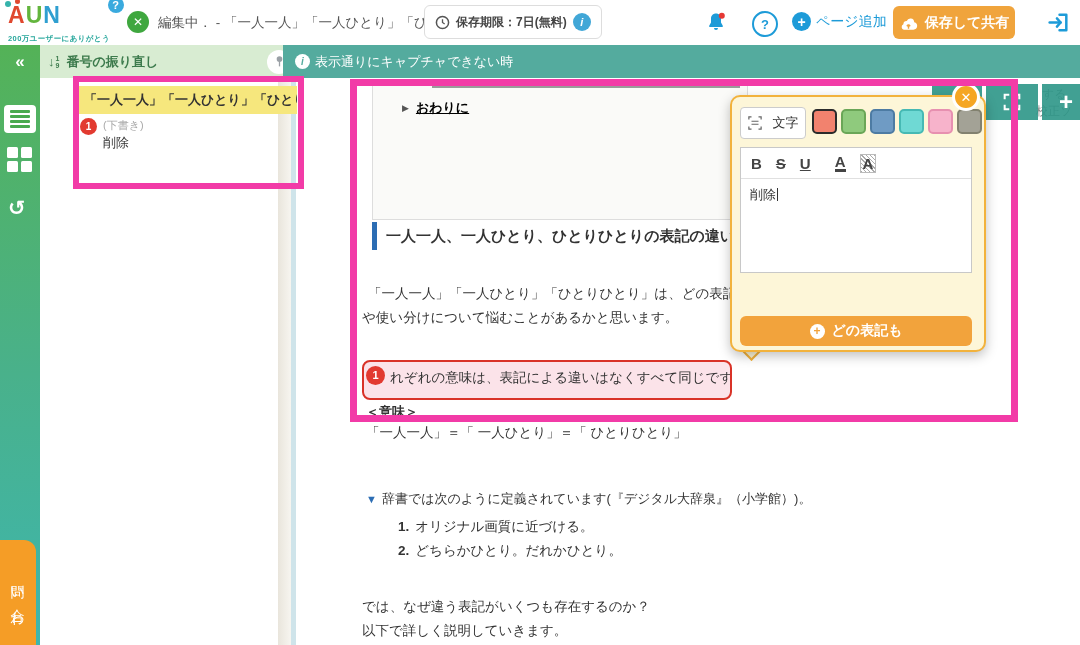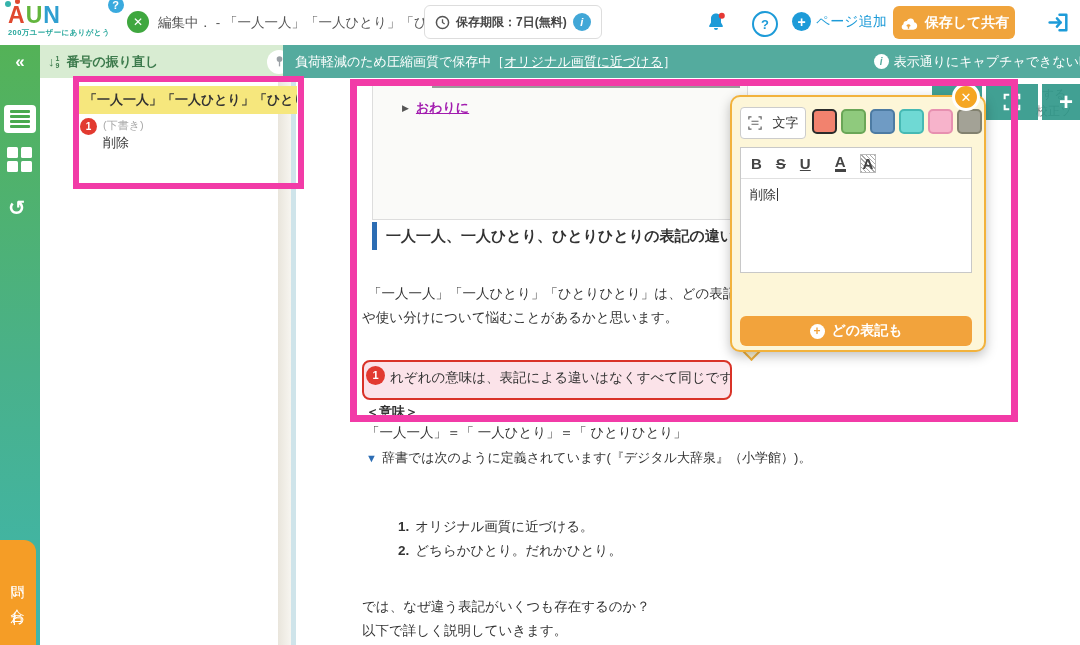--- a/index.html
+++ b/index.html
@@ -10,21 +10,21 @@
 
   
   #header{left:0;top:0;width:1080px;height:45px;background:#fff;border-bottom:1px solid #ececec;z-index:10}
   #logo{left:8px;top:3px;cursor:pointer}
   .logo-letters{font-weight:800;font-size:23px;line-height:24px;letter-spacing:1px;position:relative}
   .ll-a{color:#e0482f}.ll-u{color:#63b53d}.ll-n{color:#2f9fd0}
   .logo-dot1{position:absolute;left:-3px;top:-2px;width:6px;height:6px;border-radius:50%;background:#35b3ab}
   .logo-dot2{position:absolute;left:7px;top:-4px;width:5px;height:5px;border-radius:50%;background:#e0482f}
   .logo-badge{position:absolute;right:-14px;top:-6px;width:16px;height:16px;border-radius:50%;
               background:#3aaade;color:#fff;font-size:11px;font-weight:bold;text-align:center;line-height:16px}
-  .logo-tagline{font-size:7.5px;font-weight:bold;color:#27a79c;letter-spacing:.4px;margin-top:1px}
+  .logo-tagline{font-size:7.5px;font-weight:bold;color:#27a79c;letter-spacing:.4px;margin-top:7px}
   #status-close{left:127px;top:11px;width:22px;height:22px;border-radius:50%;background:#3fa73f;
                 color:#fff;font-size:12px;font-weight:bold;display:flex;align-items:center;justify-content:center;cursor:pointer}
   #doc-title{left:158px;top:0;height:45px;line-height:45px;width:268px;overflow:hidden;white-space:nowrap;
              font-size:13.5px;color:#555}
   #retention-box{left:424px;top:5px;height:32px;background:#fff;border:1px solid #ddd;border-radius:6px;
                  padding:0 10px;gap:6px;z-index:11}
   #retention-box .txt{font-size:12px;font-weight:bold;color:#444;white-space:nowrap}
   .info-circle{width:18px;height:18px;border-radius:50%;background:#41a7d7;color:#fff;font-size:11px;
                font-weight:bold;font-style:italic;display:flex;align-items:center;justify-content:center}
   #bell-btn{left:704px;top:10px;cursor:pointer}
@@ -80,33 +80,33 @@
   .pink-rect{border:6px solid #f23ba7;z-index:100;pointer-events:none}
   #pink-rect-panel{left:73px;top:76px;width:219px;height:101px}
   #pink-rect-main{left:350px;top:79px;width:654px;height:329px;border-width:7px}
 
   
   #main-bg{left:296px;top:78px;width:784px;height:567px;background:#fff;z-index:12}
   #toc-box{left:372px;top:82px;width:374px;height:136px;background:#fafaf8;border:1px solid #ddd;z-index:21}
   #toc-line{left:432px;top:86px;width:308px;height:2px;background:#9a9a9a;z-index:22}
   #toc-item{left:402px;top:99px;z-index:22;font-size:13px;gap:7px;cursor:pointer}
   #toc-item .tri{font-size:9px;color:#555}
-  #toc-item .lnk{font-weight:bold;text-decoration:underline;color:#a21caf}
+  #toc-item .lnk{font-weight:bold;text-decoration:underline;color:#000000}
   #heading-bar{left:372px;top:222px;width:5px;height:28px;background:#2c6db4;z-index:22}
   #doc-heading{left:386px;top:227px;font-size:15px;font-weight:bold;white-space:nowrap;z-index:22}
   .doc-text{font-size:13.5px;color:#333;white-space:nowrap;z-index:22}
   #para-1{left:368px;top:285px}
   #para-2{left:362px;top:309px}
   #red-box{left:362px;top:360px;width:366px;height:36px;background:#fbe3e9;border:2px solid #d93328;
            border-radius:8px;z-index:23}
   #red-box .t{line-height:32px;padding-left:26px;font-size:13.5px;white-space:nowrap;overflow:hidden}
   #red-badge{left:366px;top:366px;width:19px;height:19px;font-size:11px;line-height:19px}
   #meaning-label{left:366px;top:403px;font-weight:bold;font-size:13px}
   #meaning-eq{left:366px;top:424px;font-weight:normal;font-size:13.5px}
-  #dict-line{left:366px;top:449px;font-size:13px}
+  #dict-line{left:366px;top:490px;font-size:13px}
   #dict-line .tri{color:#2c6db4;font-size:11px;margin-right:5px}
   .def-item{left:398px;font-size:13.5px}
   #def-1{top:518px}#def-2{top:542px}
   .def-item b{margin-right:6px}
   #closing-1{left:362px;top:598px}
   #closing-2{left:362px;top:622px}
 
   
   .frag{position:absolute;color:#8a8a8a;font-size:12px;z-index:38}
   #frag-1{left:1042px;top:86px}
@@ -252,23 +252,20 @@
   </span>
   <span class="title">番号の振り直し</span>
   <span id="pin-btn">
     <svg width="13" height="13" viewBox="0 0 16 16">
       <circle cx="8" cy="5" r="3.5" fill="#9aa0a6"></circle>
         <rect x="7.2" y="8" width="1.6" height="6" fill="#9aa0a6"></rect>
     </svg>
   </span>
 </div>
 <div id="capture-bar" class="abs flex">
-  <span>
-    <span>負荷軽減のため圧縮画質で保存中</span><span>［</span><u>オリジナル画質に近づける</u><span>］</span>
-  </span>
   <span class="cap-right flex">
     <span class="info-white">
         <span>i</span>
       </span>
     <span>表示通りにキャプチャできない時</span>
   </span>
 </div>
 
 <div id="panel-bg" class="abs"></div>
 <div id="panel-scroll" class="abs"></div>

